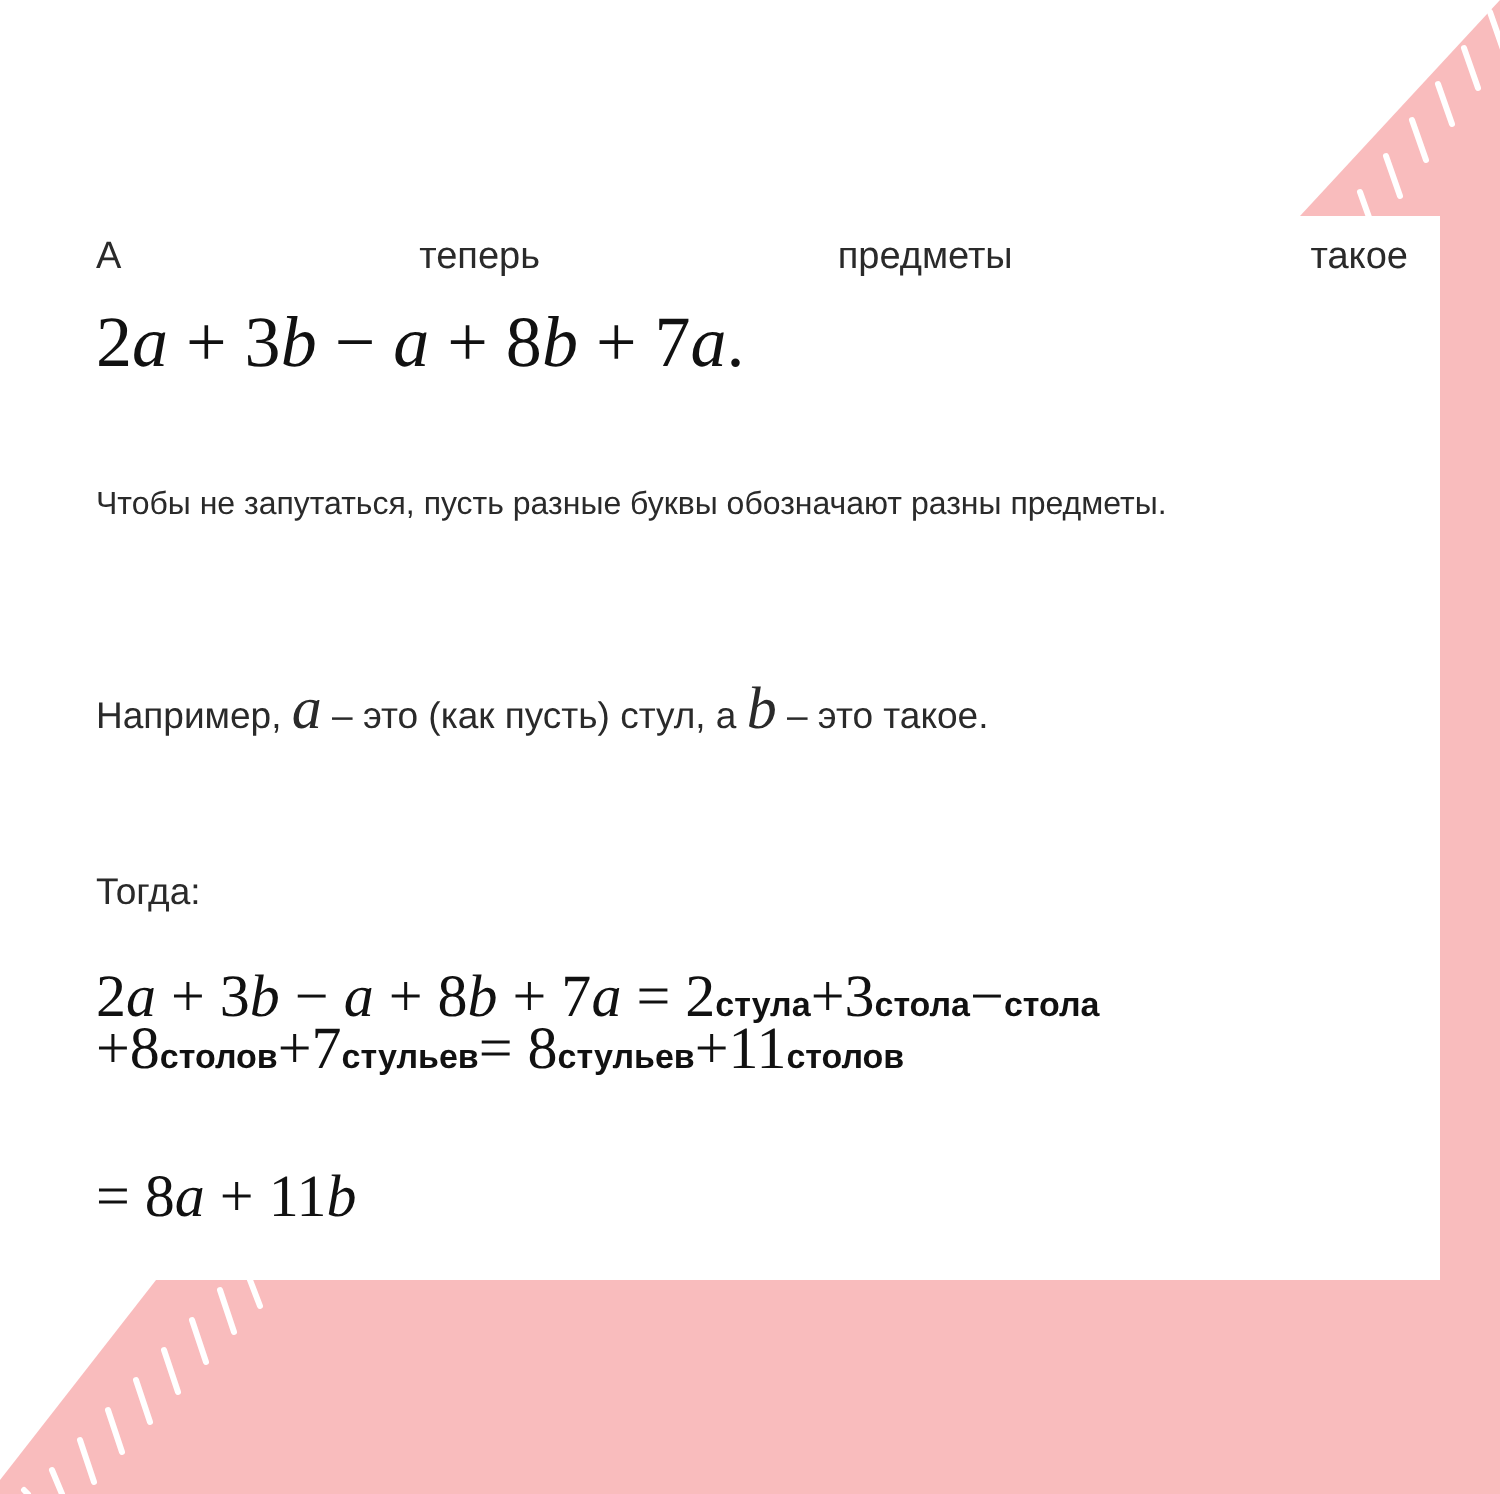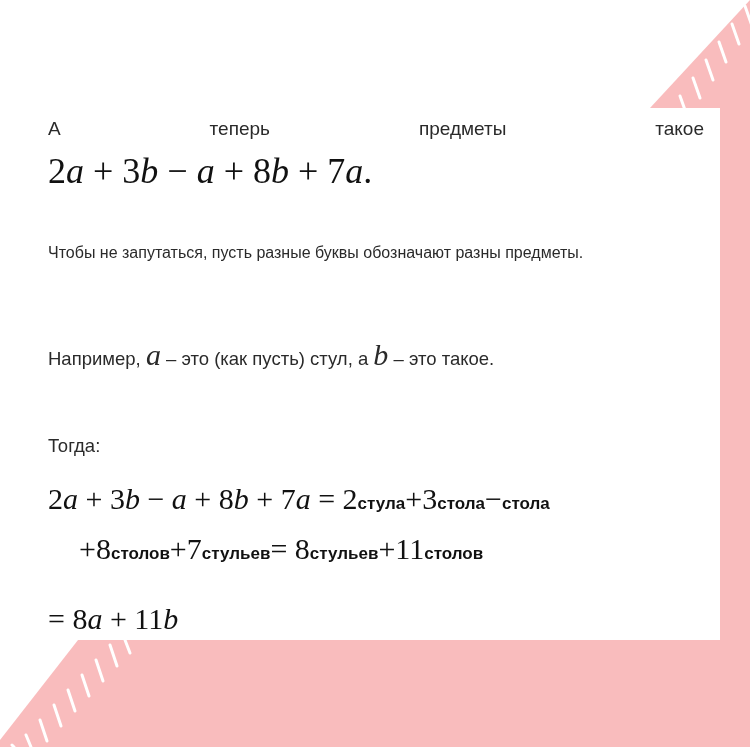--- a/index.html
+++ b/index.html
@@ -25,22 +25,22 @@
   }
   .math i { font-style: italic; }
   .expr1 { top: 150px; font-size: 36px; }
   .para2 { top: 233px; width: 665px; line-height: 40px; font-size: 16px; }
   .para3 { top: 338px; font-size: 18.5px; }
   .para3 .var { font-family: "Liberation Serif", "DejaVu Serif", serif; font-style: italic; font-size: 30px; }
   .para4 { top: 435px; font-size: 18.5px; }
   .eq { position: absolute; left: 48px; font-size: 30px; white-space: nowrap; }
   .eq .w { font-family: "Liberation Sans", "DejaVu Sans", sans-serif; font-weight: bold; font-size: 17px; font-style: normal; }
   .eq1 { top: 482px; }
-  .eq2 { top: 532px; margin-left: 31px; }
-  .eq3 { top: 602px; }
+  .eq2 { top: 508px; }
+  .eq3 { top: 582px; }
 </style>
 </head>
 <body>
 
 <svg class="bg-svg" viewBox="0 0 750 747">
 
   <polygon points="750,0 750,108 650,108" fill="#f9bcbd"></polygon>
 
   <rect x="720" y="100" width="30" height="647" fill="#f9bcbd"></rect>
 

